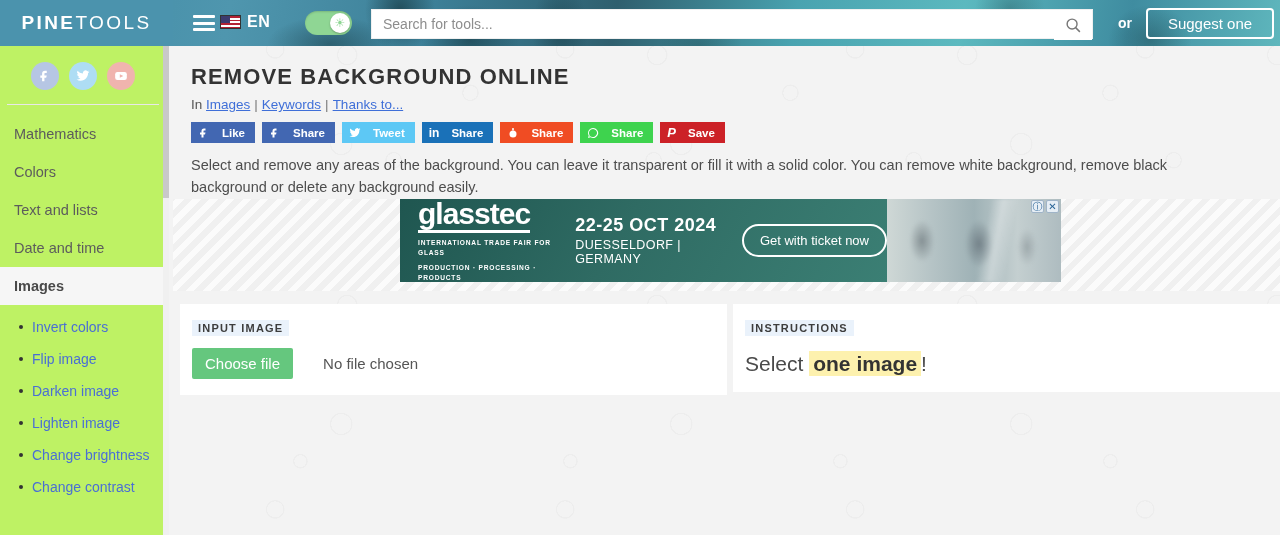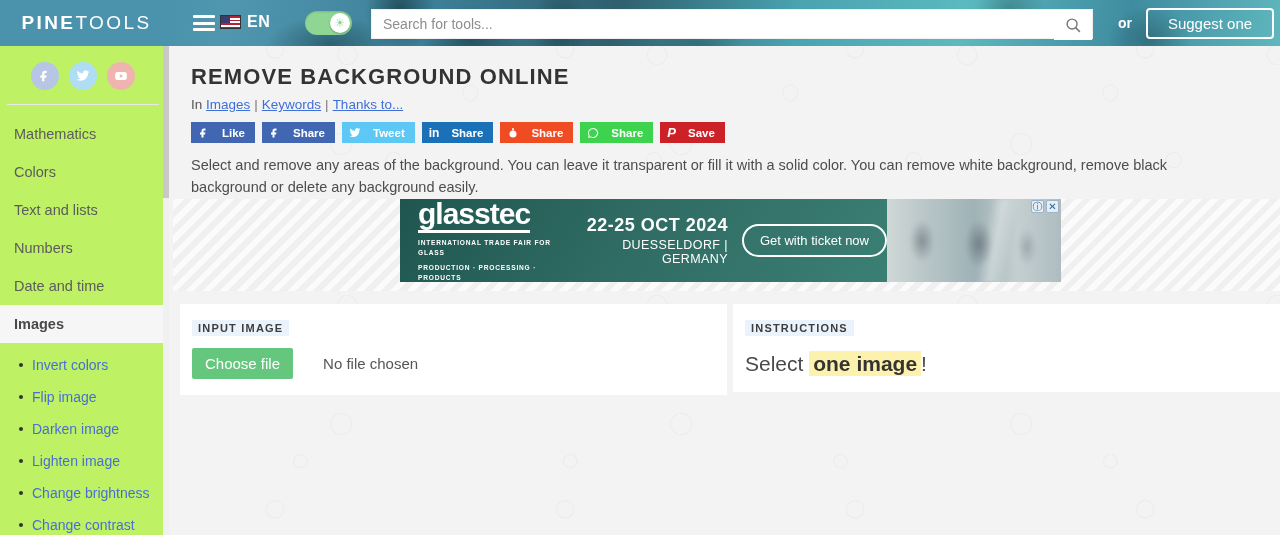--- a/index.html
+++ b/index.html
@@ -191,29 +191,29 @@
     background-image: repeating-linear-gradient(-45deg, rgba(255,255,255,.75) 0 6px, rgba(240,240,240,.0) 6px 12px);
   }
   .ad {
     position:absolute; top: 0px; left: 227px; width: 661px; height: 83px;
     overflow: hidden; background:#2f6b63;
     display:flex;
   }
   .ad-left {
     width: 487px; height:83px;
     background: linear-gradient(120deg, #1f5650 0%, #2f6b63 45%, #3b7f74 100%);
-    display:flex; align-items:center; padding-left: 18px; gap: 14px;
+    display:flex; align-items:center; padding-left: 18px; gap: 20px;
   }
   .ad-logo { color:#fff; }
   .ad-logo .gname {
     font-size: 30px; font-weight: bold; letter-spacing: -1px; line-height: 30px;
     border-bottom: 3px solid #fff; padding-bottom: 1px; display:inline-block;
   }
   .ad-logo .gsub { font-size: 6.6px; letter-spacing: .8px; font-weight:bold; line-height: 10px; margin-top:5px; }
-  .ad-dates { color:#fff;text-align:right; }
+  .ad-dates { color:#fff; }
   .ad-dates .d1 { font-size: 18px; font-weight: bold; letter-spacing:.5px; }
   .ad-dates .d2 { font-size: 12.5px; letter-spacing:.4px; margin-top:2px; }
   .ad-cta {
     border: 2px solid #fff; border-radius: 20px; color:#fff;
     padding: 7px 16px; font-size: 13px; cursor:pointer; white-space:nowrap;
   }
   .ad-right {
     flex:1; height:83px;
     background: linear-gradient(90deg, #cfd8d6 0%, #b6c4c6 25%, #9fb2b6 50%, #c4cfd0 75%, #aebcc0 100%);
     position:relative; overflow:hidden;
@@ -319,21 +319,20 @@
             <rect x="2" y="5" width="20" height="14" rx="4"></rect>
             <polygon points="10,9 16,12 10,15" fill="#f0b4ae"></polygon>
           </svg>
       </div>
     </div>
     <div class="divider"></div>
 
     <div class="cat">Mathematics</div>
     <div class="cat">Colors</div>
     <div class="cat">Text and lists</div>
-    <div class="cat">Numbers</div>
     <div class="cat">Date and time</div>
     <div class="cat active">Images</div>
 
     <ul class="tool-list">
       <li><a>Invert colors</a></li>
       <li><a>Flip image</a></li>
       <li><a>Darken image</a></li>
       <li><a>Lighten image</a></li>
       <li><a>Change brightness</a></li>
       <li><a>Change contrast</a></li>

